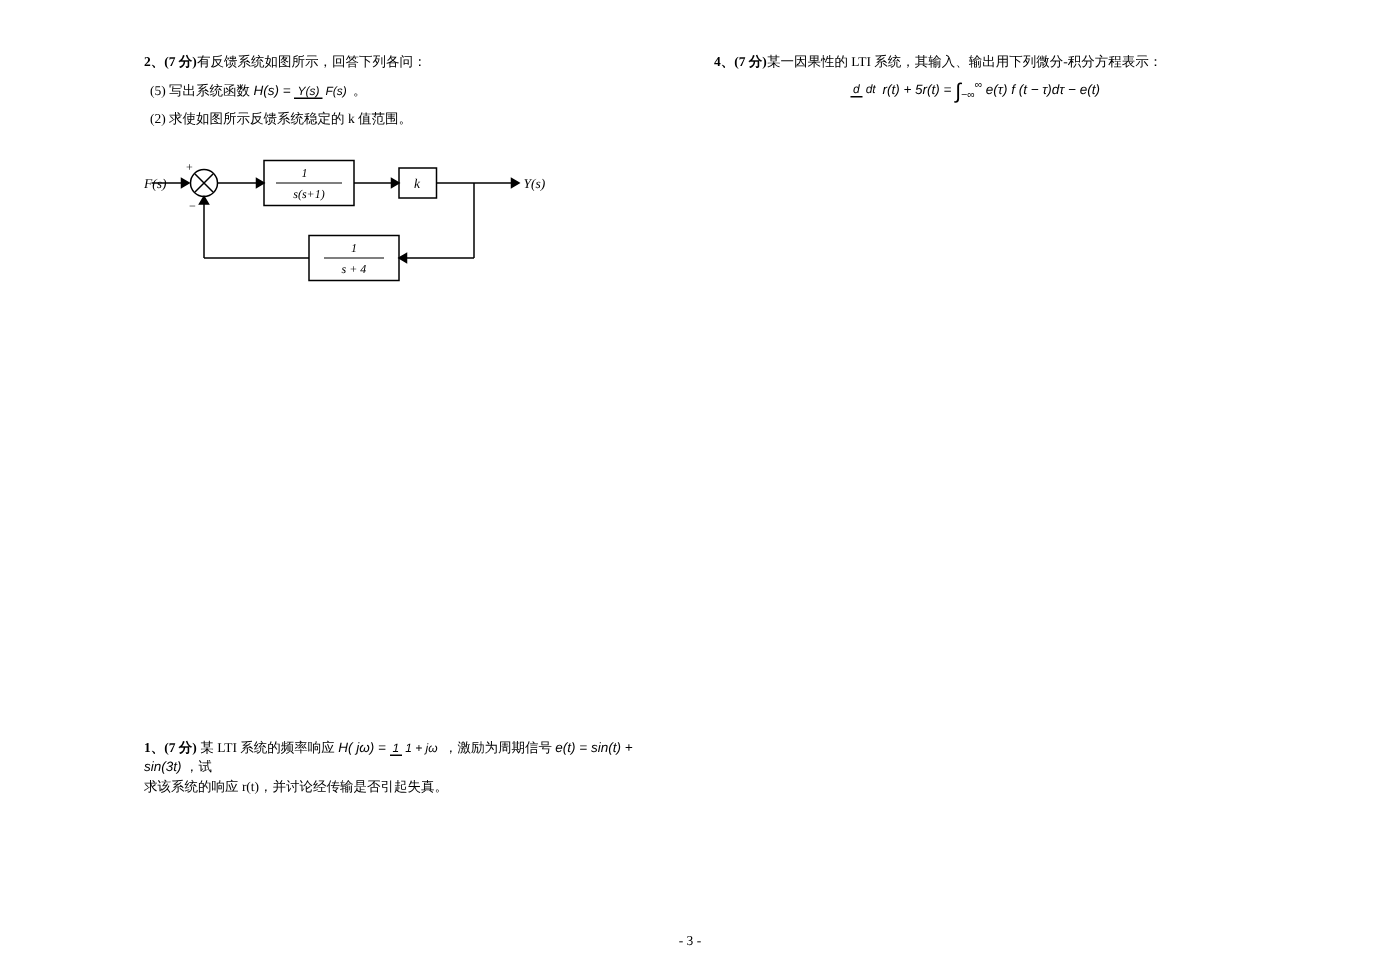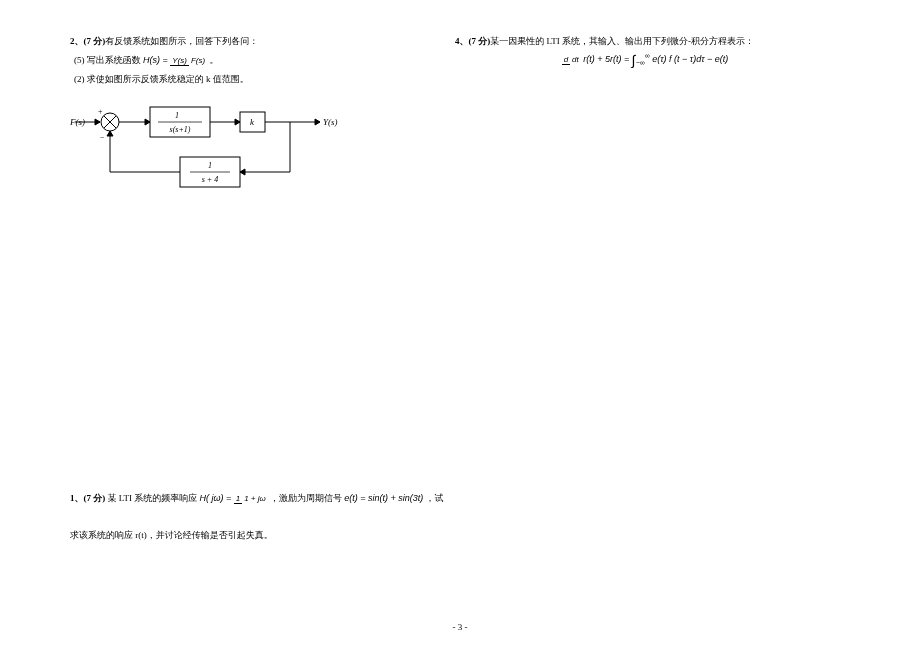--- a/index.html
+++ b/index.html
@@ -1,19 +1,19 @@
 <!DOCTYPE html>
 <html><head>
 <meta charset="utf-8">
 <style>
 *{margin:0;padding:0;box-sizing:border-box}
 body{font-family:"SimSun",serif;font-size:9px;background:#fff;width:920px;height:650px;position:relative;color:#000}
-.page{display:flex;padding:35px 70px 0}
+.page{display:flex;padding:35px 96px 0}
 .col{width:380px}
-.col+.col{margin-left:5px}
+.col+.col{margin-left:32px}
 .q{margin-bottom:14px}
 .bold{font-weight:bold}
 .eq{font-style:italic;font-family:Liberation Sans, sans-serif}
 .frac{display:inline-block;vertical-align:middle;text-align:left;font-size:8px;line-height:1}
 .frac .n{border-bottom:1px solid #000;padding:0 2px}
 .frac .d{padding:0 2px}
 .sub{font-size:7px;vertical-align:sub}
 .sup{font-size:7px;vertical-align:super}
 svg{display:block;margin-top:6px}
 .pageno{position:absolute;bottom:18px;width:100%;text-align:center;font-size:9px}
@@ -63,21 +63,21 @@
         <text x="110" y="40" font-size="8" text-anchor="middle" font-style="italic" font-family="Times New Roman">s(s+1)</text>
         <text x="182" y="33" font-size="9" text-anchor="middle" font-style="italic" font-family="Times New Roman">k</text>
         <text x="140" y="76" font-size="8" text-anchor="middle" font-style="italic" font-family="Times New Roman">1</text>
         <line x1="120" y1="80" x2="160" y2="80" stroke="#000" stroke-width="0.7"></line>
         <text x="140" y="90" font-size="8" text-anchor="middle" font-style="italic" font-family="Times New Roman">s + 4</text>
       </svg>
     </div>
 
     <div class="q lower">
       <span class="bold">1、(7 分)</span><span> 某 LTI 系统的频率响应 </span><span class="eq">H( jω) = </span><span class="frac eq"><span class="n">1</span><span class="d">1 + jω</span></span><span> ，激励为周期信号 </span><span class="eq">e(t) = sin(t) + sin(3t)</span><span> ，试</span>
-      <div style="margin-top:24px">求该系统的响应 r(t)，并讨论经传输是否引起失真。</div>
+      <div style="margin-top:0">求该系统的响应 r(t)，并讨论经传输是否引起失真。</div>
     </div>
   </div>
 
   <div class="col">
     <div class="q">
       <span class="bold">4、(7 分)</span><span>某一因果性的 LTI 系统，其输入、输出用下列微分-积分方程表示：</span>
       <div class="centered eq">
         <span class="frac"><span class="n">d</span><span class="d">dt</span></span><span> r(t) + 5r(t) = </span><span style="font-size:14px;vertical-align:middle">∫</span><span class="sub">−∞</span><span class="sup">∞</span><span> e(τ) f (t − τ)dτ − e(t)</span>
       </div>
     </div>

